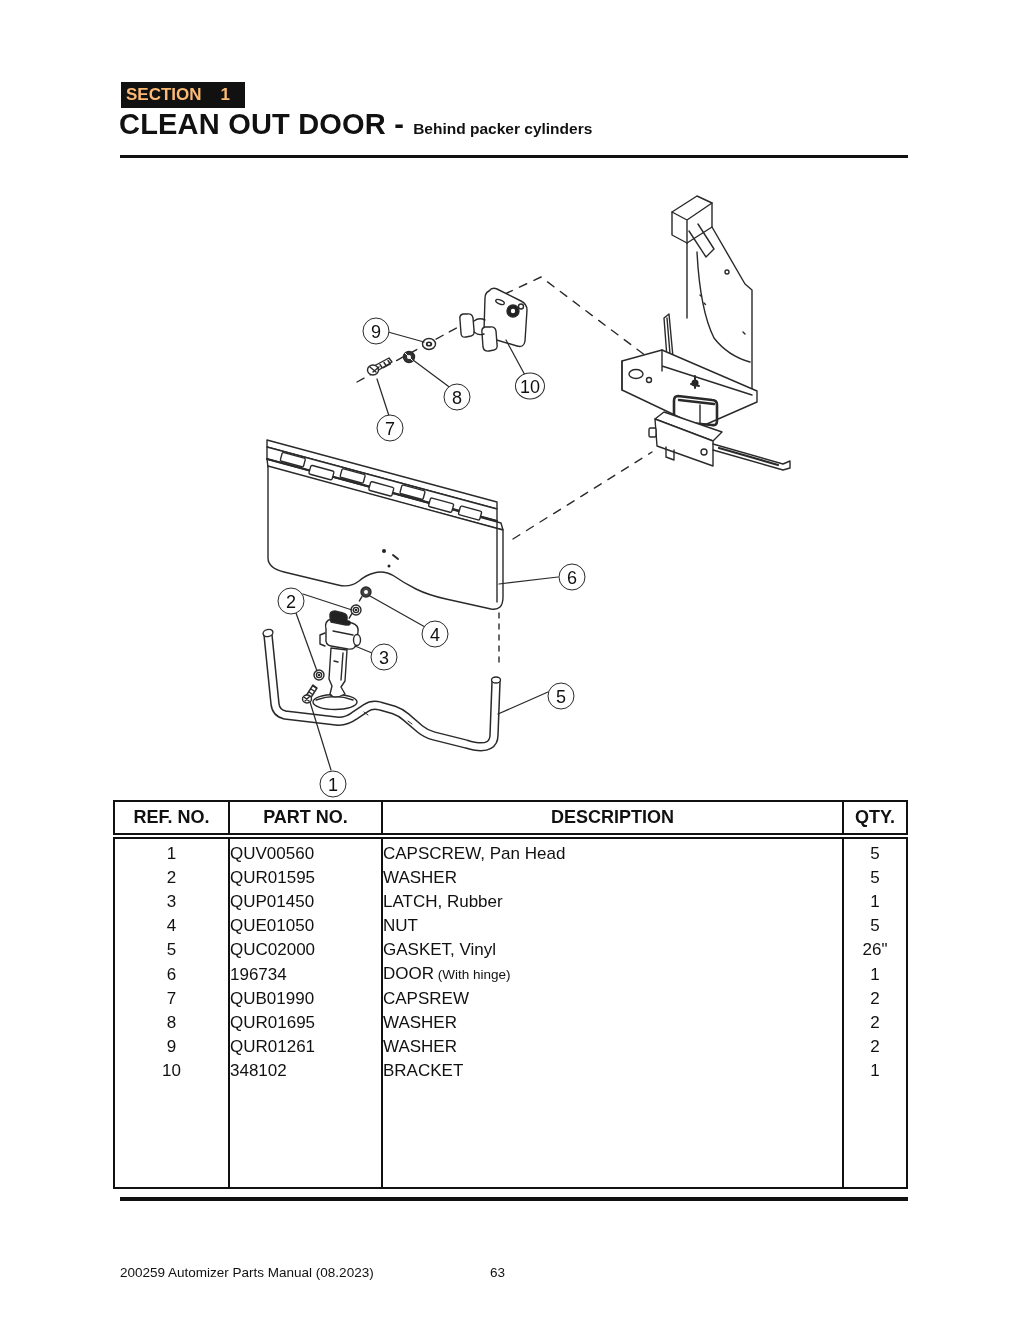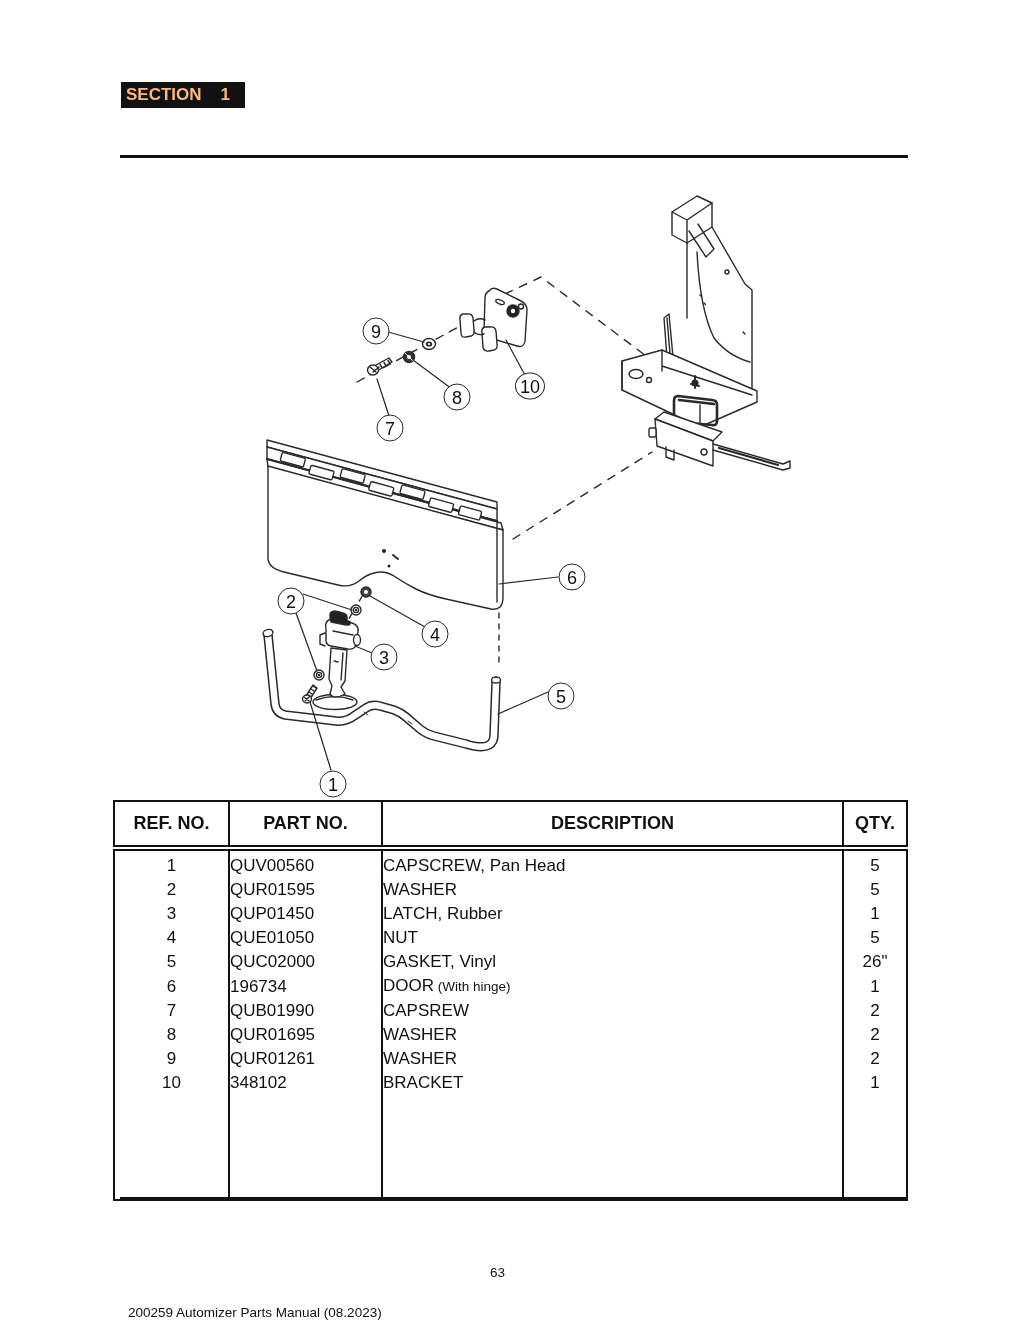--- a/index.html
+++ b/index.html
@@ -27,45 +27,49 @@
     display:flex;align-items:center;justify-content:center;
     font-size:18px;line-height:1;transform:translate(-50%,-50%);
   }
   
   table.parts{
     position:absolute;left:113px;top:800px;width:793px;table-layout:fixed;
     border-collapse:collapse;border:2.5px solid #111;font-size:17px;color:#111;
   }
   table.parts th{
     border-left:2px solid #111;border-right:2px solid #111;border-bottom:6px double #111;
-    font-size:18px;font-weight:bold;height:31px;padding:6px;border-radius:16px;
+    font-size:18px;font-weight:bold;height:31px;padding:0;border-radius:16px;
   }
   table.parts td{
     border-left:2px solid #111;border-right:2px solid #111;
     height:24px;line-height:24px;padding:0;vertical-align:middle;
   }
   td.c-ref{text-align:center;}
   td.c-part{text-align:left;padding-left:12px;}
   td.c-desc{text-align:left;padding-left:10px;}
   td.c-qty{text-align:center;}
   tr.first td{padding-top:3px;}
   span.small{font-size:13.5px;}
   tbody.filler td{height:104px;}
   
-  .footer-left{position:absolute;left:128px;top:1265px;font-size:13.5px;margin-top:40px;}
+  .footer-left{position:absolute;left:120px;top:1265px;font-size:13.5px;}
   .page-number{position:absolute;left:490px;top:1265px;font-size:13.5px;}
 </style>
 </head>
 <body>
 
 <div class="page">
 
   <div class="section-badge">
     <span>SECTION</span>
     <span>1</span>
+  </div>
+  <div class="title-row">
+    <span class="page-title">CLEAN OUT DOOR -</span>
+    <span class="page-subtitle">Behind packer cylinders</span>
   </div>
   <div class="hr-top"></div>
 
   <div class="diagram">
     <svg width="1024" height="1326" viewBox="0 0 1024 1326">
       <g fill="none" stroke="#2a2a2a" stroke-width="1.4" stroke-linecap="round" stroke-linejoin="round">
 
         <g>
           <path d="M357,382 L462,325" stroke-dasharray="8 7"></path>
           <path d="M505,294 L541,277 L662,368" stroke-dasharray="8 8"></path>

